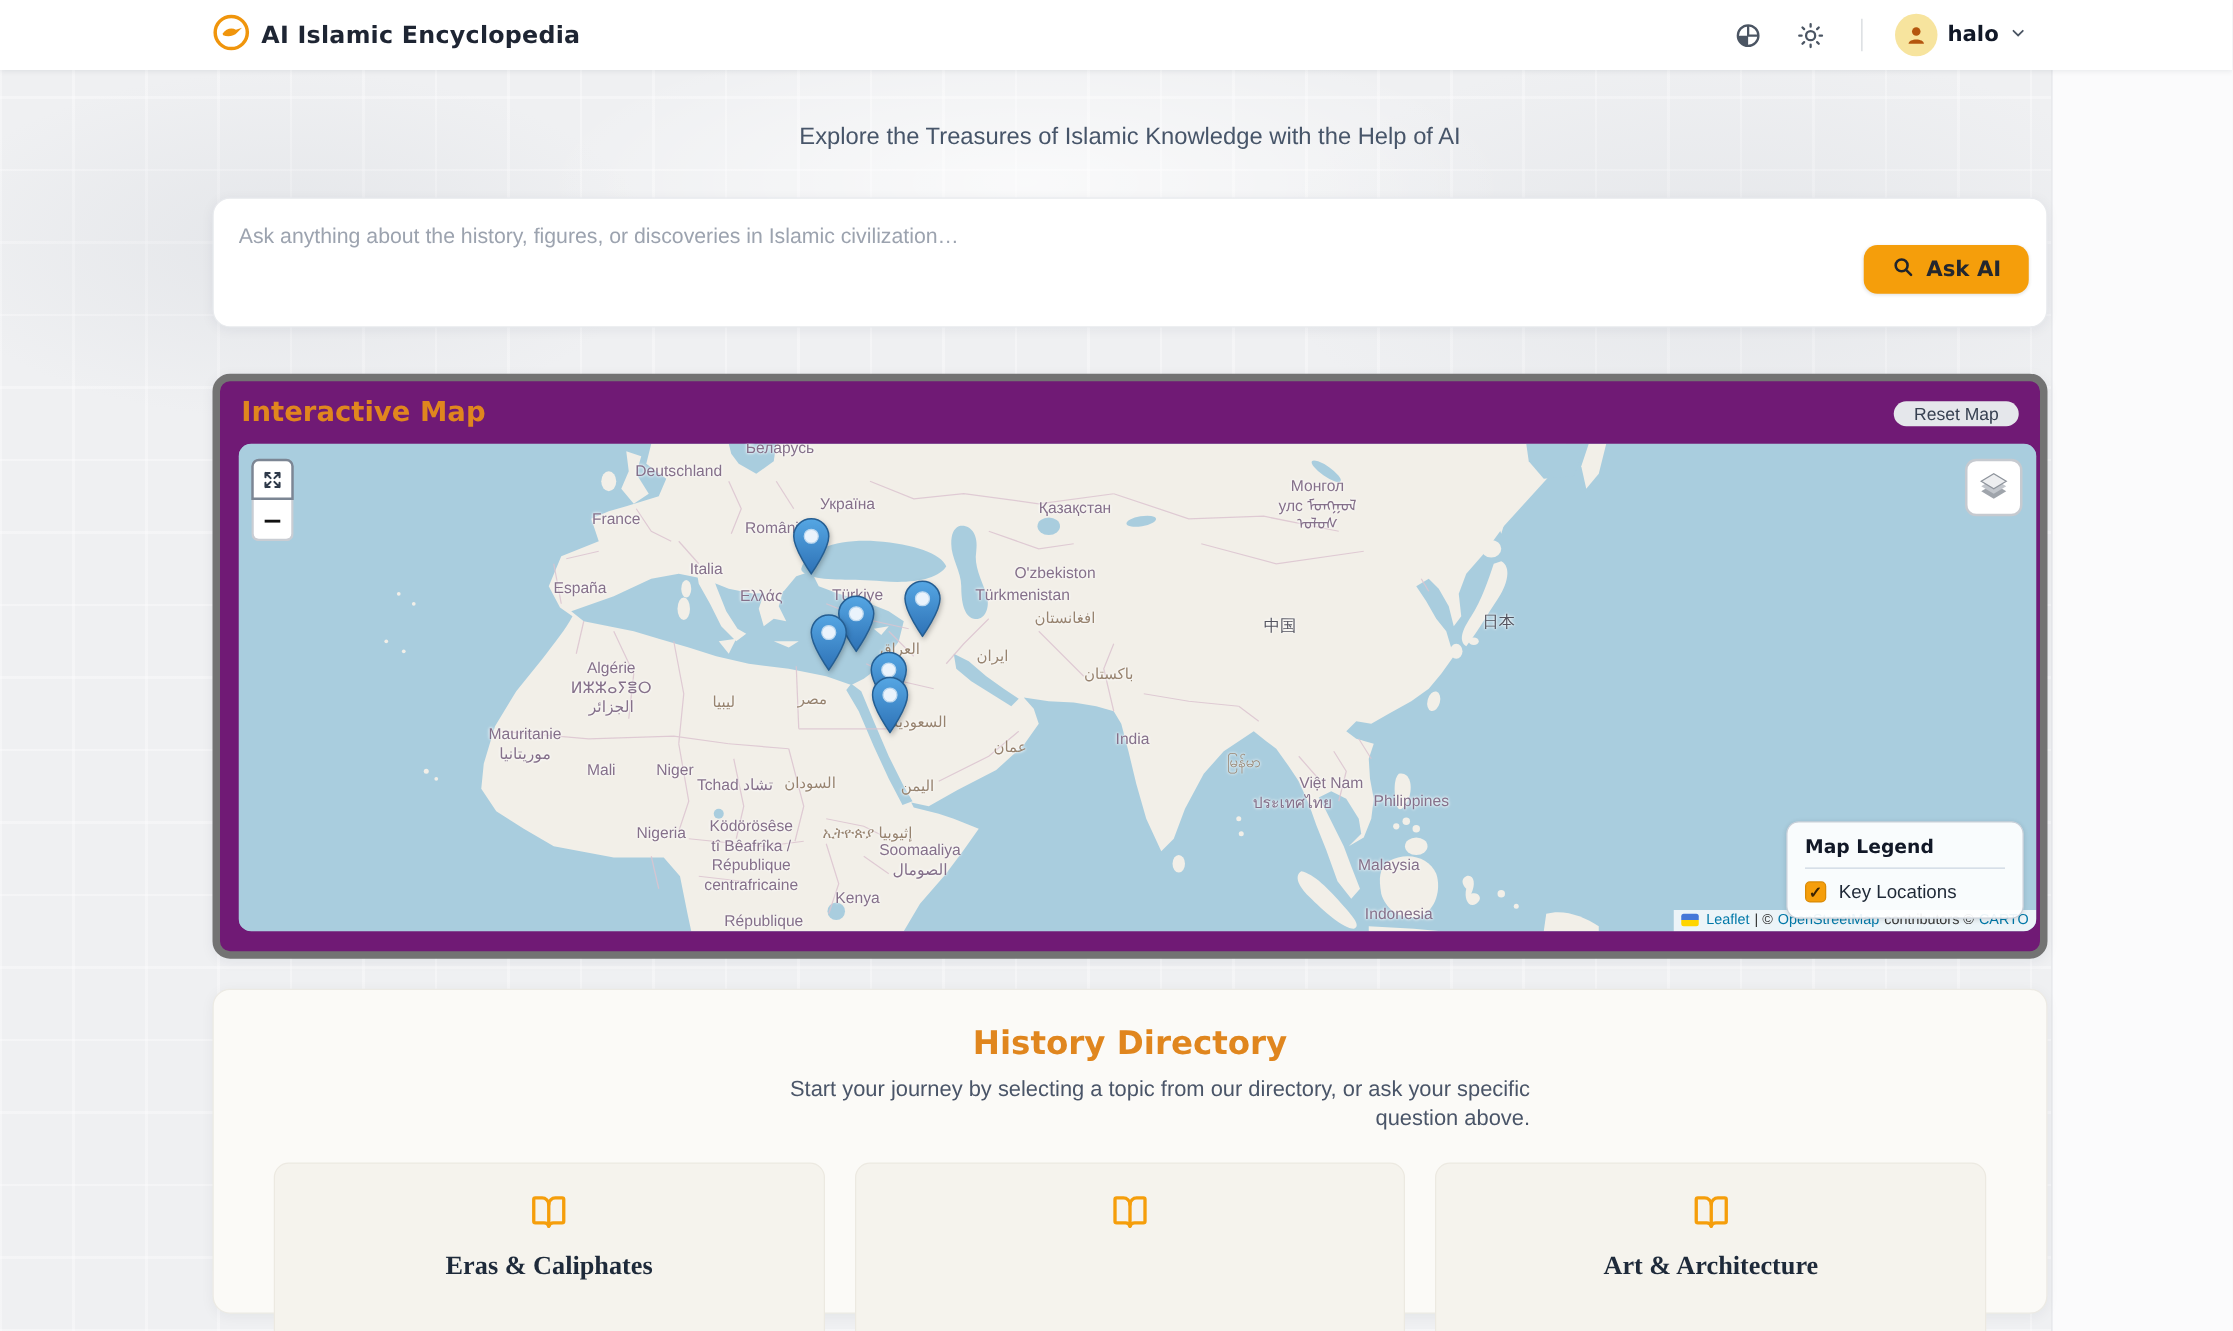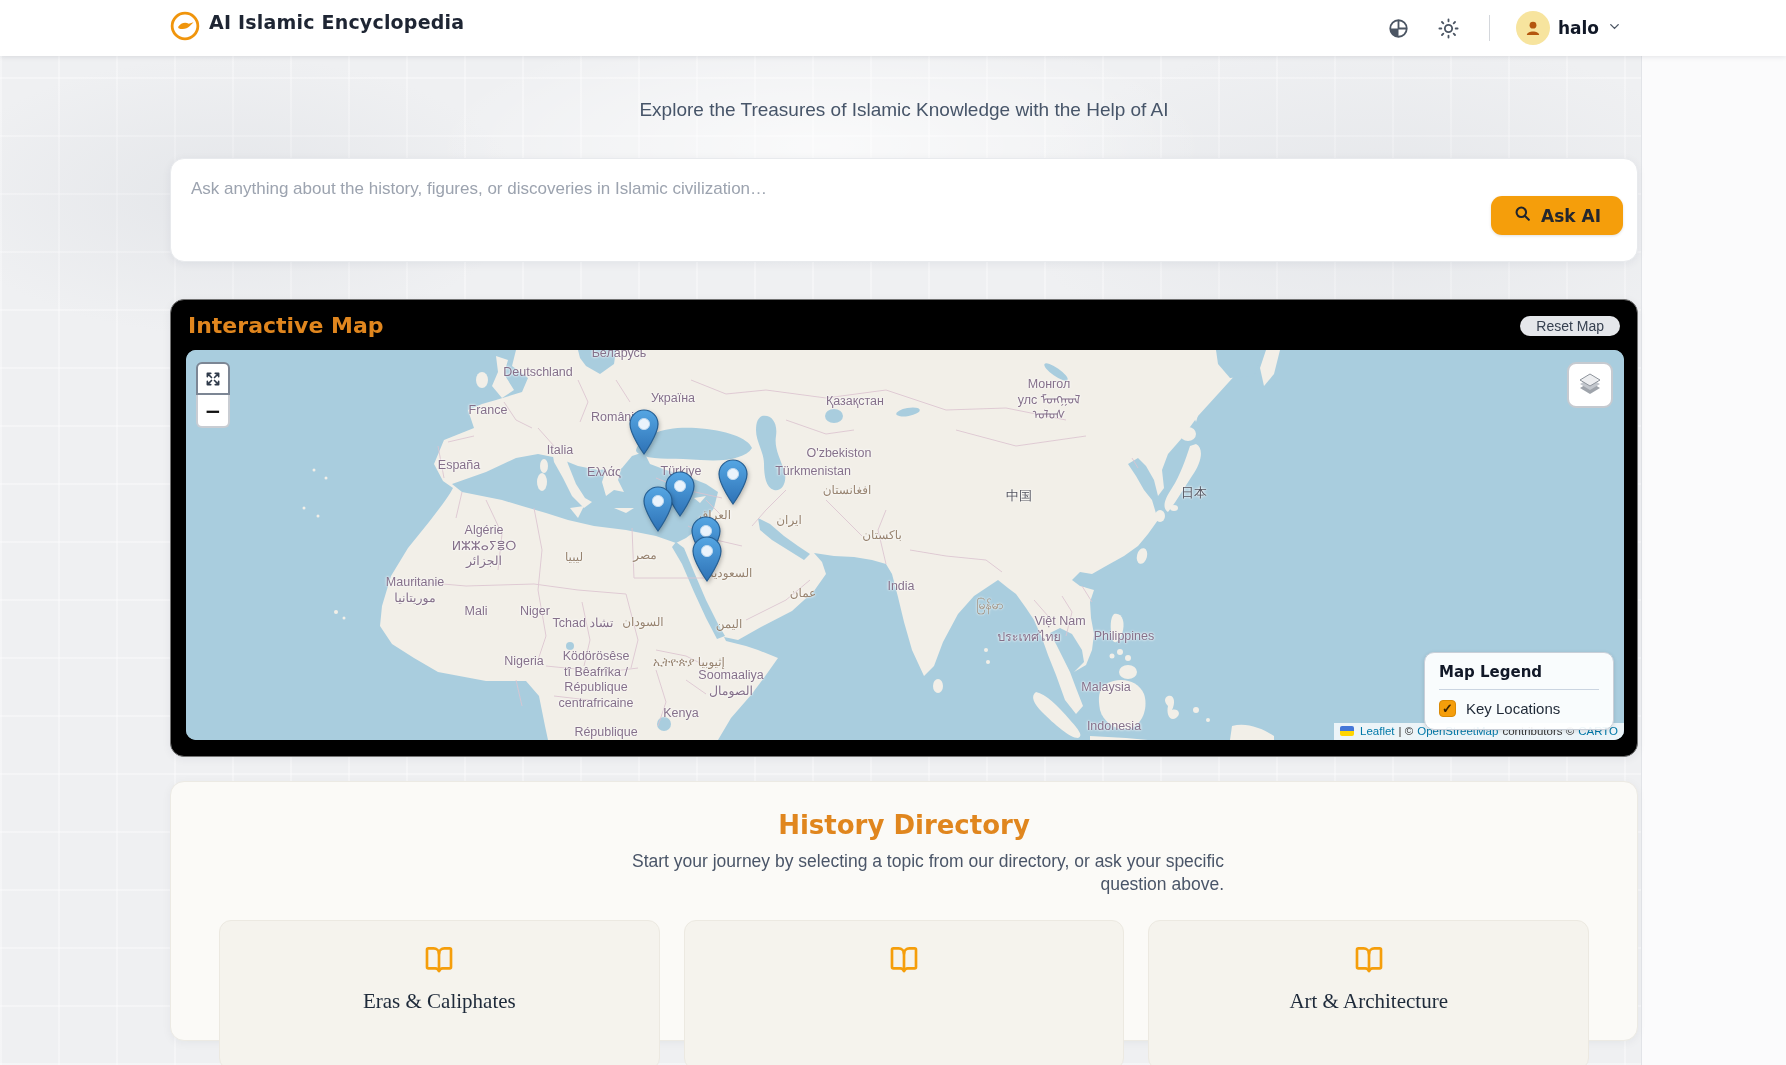--- a/index.html
+++ b/index.html
@@ -1,20 +1,20 @@
 <!DOCTYPE html>
 <html><head>
 <meta charset="utf-8">
 <style>
   * { margin:0; padding:0; box-sizing:border-box; }
   html,body { width:1786px; height:1065px; overflow:hidden; font-family:"Liberation Sans", sans-serif; background:#FAFAFB; }
 
   
   .navbar { position:relative; z-index:50; height:56px; background:#FFFFFF; display:flex; align-items:center; justify-content:space-between; padding:0 164px 0 170px; box-shadow:0 1px 5px rgba(20,30,50,.10); }
-  .brand { display:flex; align-items:flex-start; gap:9px; }
+  .brand { display:flex; align-items:center; gap:9px; }
   .brand-title { font-size:19px; font-weight:800; color:#1E2533; letter-spacing:.2px; font-family:"DejaVu Sans", sans-serif; }
   .nav-right { display:flex; align-items:center; gap:22px; }
   .icon-btn { background:none; border:none; cursor:pointer; display:flex; align-items:center; justify-content:center; width:28px; height:28px; }
   .nav-divider { width:1px; height:26px; background:#D4D7DC; margin:0 4px; }
   .user-chip { display:flex; align-items:center; gap:8px; background:none; border:none; cursor:pointer; }
   .avatar { width:34px; height:34px; border-radius:50%; background:#F7E49E; display:flex; align-items:center; justify-content:center; }
   .user-name { font-size:17px; font-weight:700; color:#111827; font-family:"DejaVu Sans", sans-serif; }
 
   
   .page-body { position:relative; height:1009px; background:#FAFAFB; }
@@ -36,21 +36,21 @@
   .hero-title { font-family:"DejaVu Sans", sans-serif; font-size:38px; line-height:44px; font-weight:800; color:#F49D0D; letter-spacing:.5px; }
   .hero-sub { margin-top:11px; font-size:19px; color:#475569; }
 
   
   .search-card { position:relative; margin-top:37px; height:104px; background:#FFFFFF; border:1px solid #E8EAED; border-radius:14px; box-shadow:0 2px 10px rgba(25,35,60,.06); padding:20px 20px 0 20px; }
   .ask-input { width:1260px; height:60px; border:none; outline:none; resize:none; background:transparent; font-family:"Liberation Sans", sans-serif; font-size:17px; color:#1F2937; }
   .ask-input::placeholder { color:#9CA3AF; }
   .ask-btn { position:absolute; right:14px; top:37px; height:39px; padding:0 22px; background:#F59E0B; border:none; border-radius:11px; display:flex; align-items:center; gap:9px; cursor:pointer; font-family:"DejaVu Sans", sans-serif; font-size:17px; font-weight:800; color:#23272F; box-shadow:0 1px 3px rgba(0,0,0,.12); }
 
   
-  .map-card { margin-top:37px; background:#000000; border:1px solid #737373; border-radius:14px; box-shadow:0 2px 10px rgba(25,35,60,.06); padding:13px 15px 16px 15px; }
+  .map-card { margin-top:37px; background:#701a75; border:6px solid #737373; border-radius:14px; box-shadow:0 2px 10px rgba(25,35,60,.06); padding:13px 15px 16px 15px; }
   .map-head { display:flex; align-items:center; justify-content:space-between; padding:0 2px 12px 2px; }
   .map-title { font-family:"DejaVu Sans", sans-serif; font-size:22px; font-weight:800; color:#E0861E; }
   .reset-btn { height:20px; padding:0 16px; border:none; border-radius:15px; background:#E5E7EB; color:#374151; font-size:14px; cursor:pointer; font-family:"Liberation Sans", sans-serif; }
 
   .map-area { position:relative; width:1438px; height:390px; border-radius:10px; overflow:hidden; background:#A9CDDE; }
   .map-area svg.basemap { position:absolute; left:0; top:0; }
 
   .map-label { position:absolute; transform:translate(-50%,-50%); white-space:pre-line; text-align:center; font-size:12.5px; line-height:1.25; color:#85708A; text-shadow:0 0 2px #fff, 0 0 3px #fff; pointer-events:none; z-index:10; }
   .map-label.ar { font-size:12px; color:#97836F; }
   .map-label.cjk { font-size:13px; color:#54545F; }
@@ -74,21 +74,21 @@
   .attribution { position:absolute; right:0; bottom:0; z-index:35; background:rgba(255,255,255,.78); padding:2px 6px 3px 6px; font-size:11.5px; color:#333; display:flex; align-items:center; gap:4px; }
   .attribution a { color:#0078A8; text-decoration:none; cursor:pointer; }
   .ua-flag { display:inline-block; width:14px; height:10px; border-radius:2px; background:linear-gradient(#4577D8 50%, #FFD500 50%); margin-right:2px; }
 
   
   .dir-card { margin-top:24px; background:#FBFAF7; border:1px solid #ECEAE4; border-radius:14px; box-shadow:0 2px 10px rgba(25,35,60,.05); padding:28px 48px 40px 48px; text-align:center; height:260px; }
   .dir-title { font-family:"DejaVu Sans", sans-serif; font-size:26px; font-weight:800; color:#E0861E; }
   .dir-desc { margin:10px auto 0 auto; max-width:640px; font-size:17.5px; line-height:23px; color:#4A5568;text-align:right; }
   .cat-row { display:flex; gap:24px; margin-top:24px; }
   .cat-card { flex:1; background:#F5F3ED; border:1px solid #ECE9E1; border-radius:12px; padding-top:22px; height:150px; cursor:pointer; text-align:center; }
-  .cat-label { margin-top:10px; font-family:"Liberation Serif", serif; font-size:21px; font-weight:400; color:#1E2A3A; }
+  .cat-label { margin-top:10px; font-family:"Liberation Serif", serif; font-size:21px; font-weight:700; color:#1E2A3A; }
 </style>
 </head>
 <body>
 
 <header class="navbar">
   <div class="brand">
     <span>
       <svg width="30" height="30" viewBox="0 0 28 28">
         <circle cx="14" cy="14" r="12" fill="none" stroke="#F0950C" stroke-width="2.6"></circle>
         <path d="M7.5,15 C10,11 14.5,10 17.5,12 L22,10.5 L18.5,14 C16,17 11,17.5 8,16 Z" fill="#F0950C"></path>

